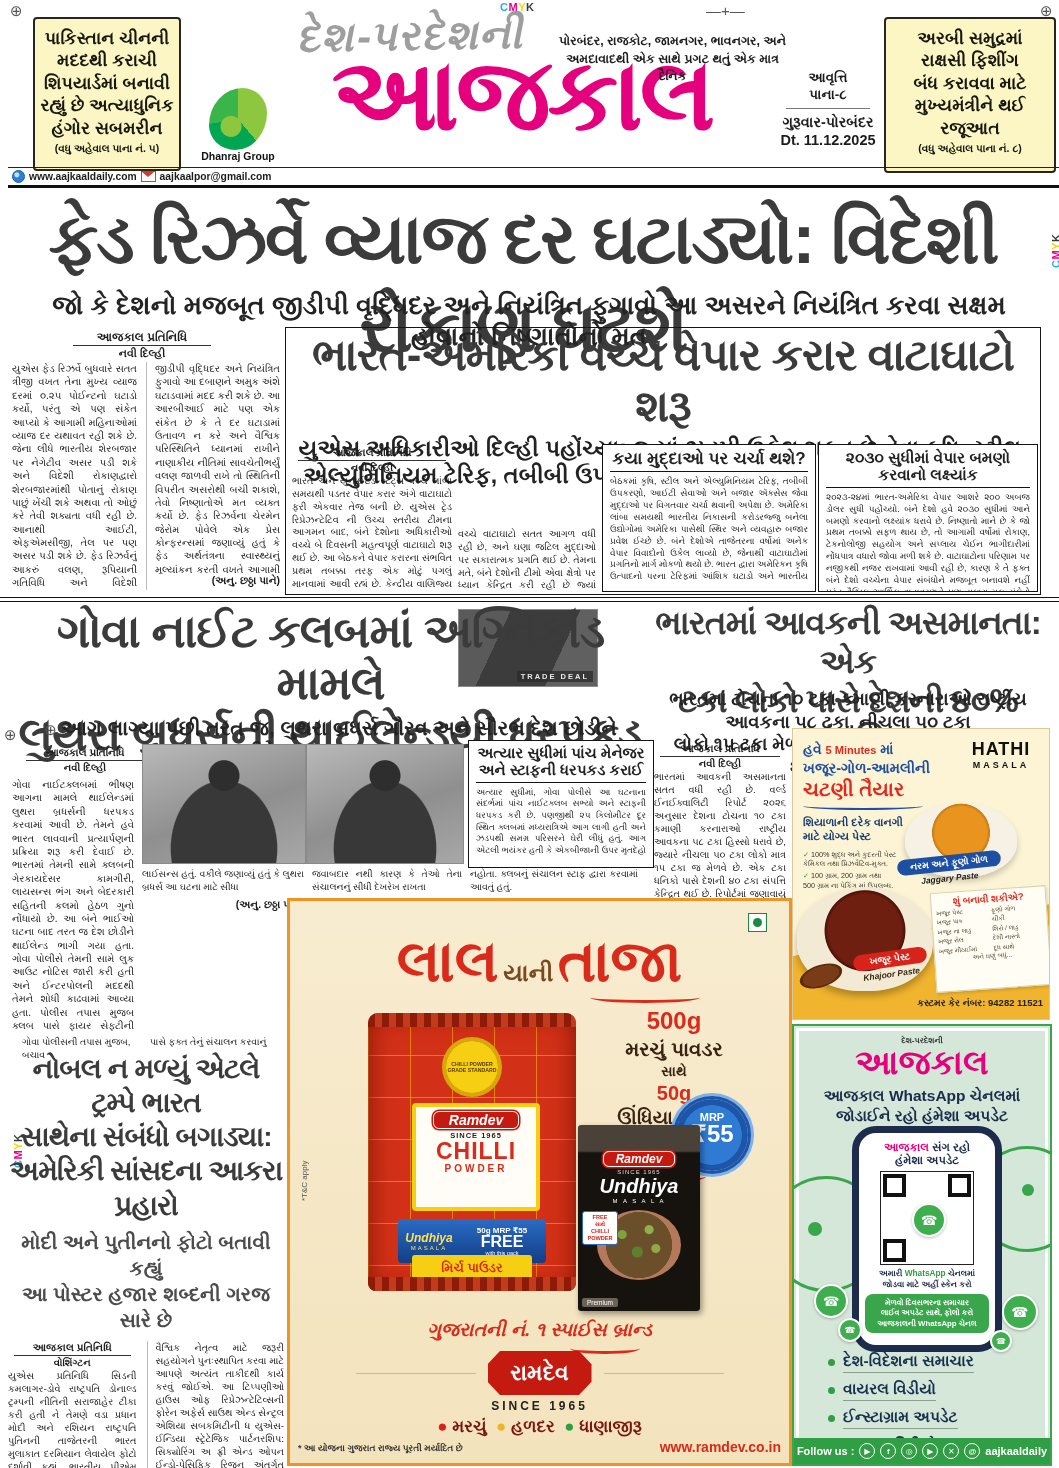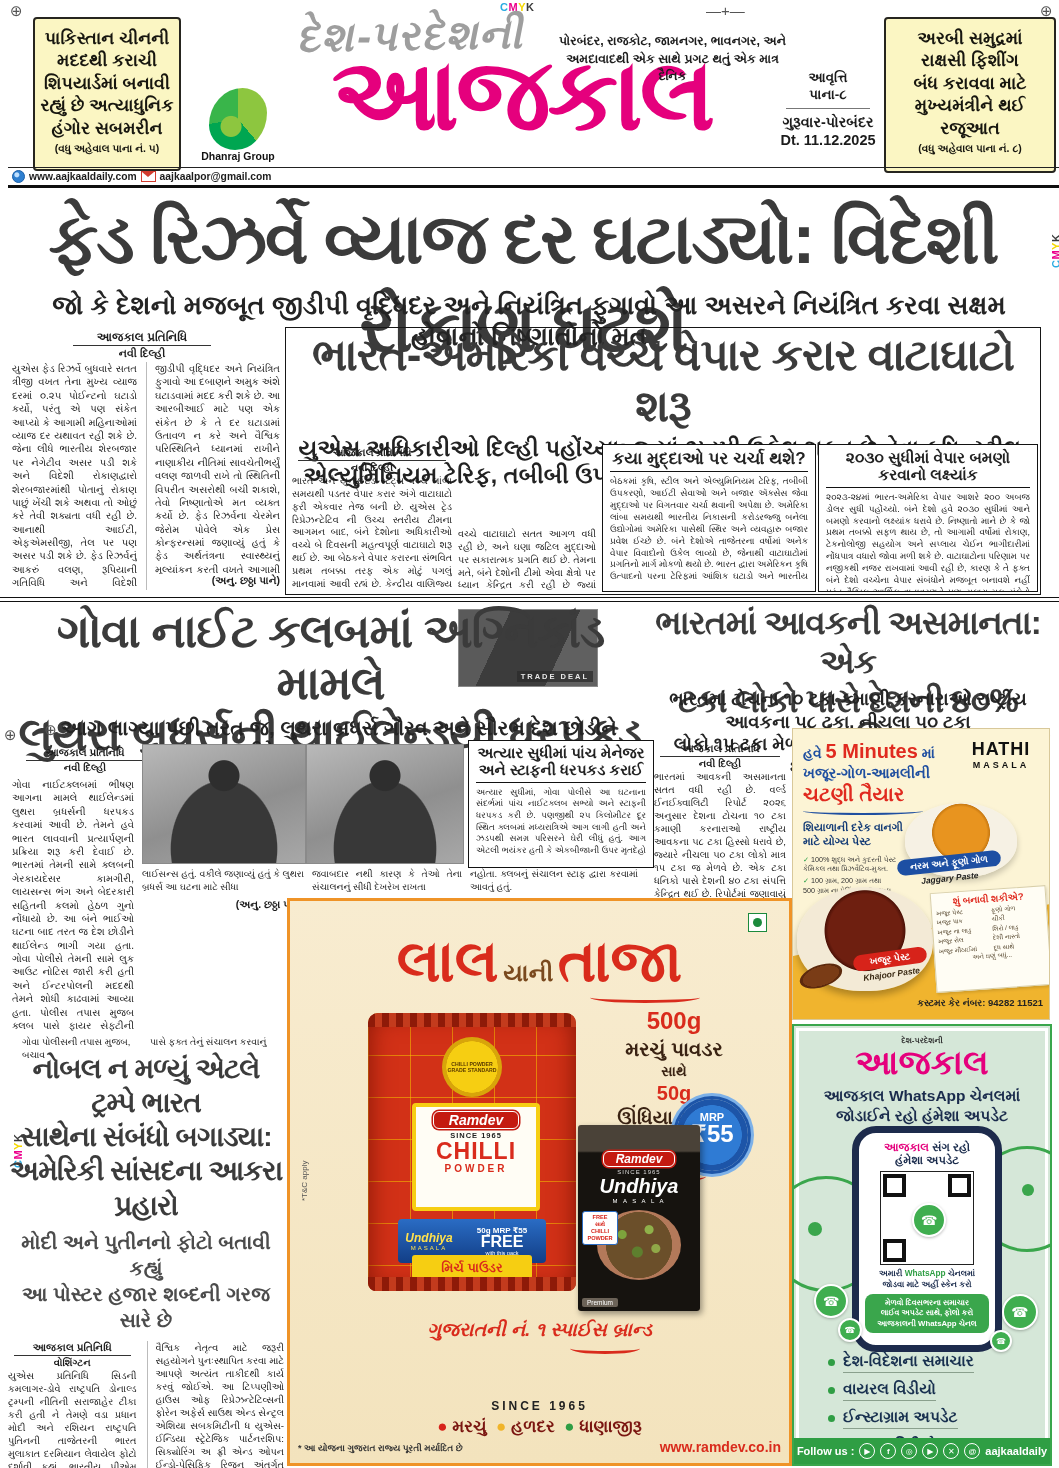--- a/index.html
+++ b/index.html
@@ -256,21 +256,21 @@
     <div class="cont">(અનુ. છઠ્ઠા પાને)</div>
     <div class="byl" style="margin-top:4px;">
         <span class="n" style="font-size:10.5px;">આજકાલ પ્રતિનિધિ</span>
       </div>
     <div class="bodytxt just" style="font-size:9.7px;height:80px;">રિપોર્ટ મુજબ વૈશ્વિક સ્તરે પણ સંપત્તિની અસમાનતા વધી છે અને નીતિગત પગલાં લેવા નિષ્ણાતોએ ભલામણ કરી છે.</div>
   </div>
 
   <div class="abs hathi" style="left:792px;top:728px;width:256px;height:290px;">
     <div class="abs hpoly" style="left:0;top:150px;width:256px;height:140px;"></div>
     <div class="abs" style="left:10px;top:10px;width:150px;line-height:1.25;">
-      <span class="h-blue" style="font-size:14px;">હવે </span><span class="h-red" style="font-size:20px;">5 Minutes</span><span class="h-blue" style="font-size:14px;"> માં</span>
+      <span class="h-blue" style="font-size:14px;">હવે </span><span class="h-red" style="font-size:11px;">5 Minutes</span><span class="h-blue" style="font-size:14px;"> માં</span>
       <div class="h-blue" style="font-size:14.5px;">ખજૂર-ગોળ-આમલીની</div>
       <div class="h-red" style="font-size:20px;">ચટણી તૈયાર</div>
       <div style="height:6px;border-bottom:2.5px solid #1f4fa0;border-radius:50%;width:120px;"></div>
       <div class="h-navy pre" style="font-size:11px;margin-top:6px;">શિયાળાની દરેક વાનગી
 માટે યોગ્ય પેસ્ટ</div>
       <div style="margin-top:6px;font-size:7.2px;color:#333;line-height:1.3;"><span class="chk">✓ </span><span class="pre">100% શુદ્ધ અને કુદરતી પેસ્ટ
 કેમિકલ તથા પ્રિઝર્વેટિવ-મુક્ત.</span></div>
       <div style="margin-top:3px;font-size:7.2px;color:#333;line-height:1.3;"><span class="chk">✓ </span><span class="pre">100 ગ્રામ, 200 ગ્રામ તથા
 500 ગ્રામ ના પેકિંગ માં ઉપલબ્ધ.</span></div>
     </div>
@@ -366,20 +366,25 @@
       <div class="foodbowl" style="width:84px;height:70px;margin:6px auto 0;"></div>
       <div class="abs pre" style="left:4px;top:86px;width:34px;background:#fff;border:1px solid #2a6cc4;border-radius:3px;font-size:5.6px;font-weight:900;color:#d7231a;line-height:1.25;padding:2px 0;">FREE
 સાથે
 CHILLI
 POWDER</div>
       <div class="abs" style="left:4px;bottom:4px;background:#6b6257;color:#fff;font-size:6.5px;padding:1px 5px;border-radius:2px;">Premium</div>
     </div>
 
     <div class="abs ctr r-red" style="left:0;top:418px;width:499px;font-size:19px;font-style:italic;">ગુજરાતની નં. ૧ સ્પાઈસ બ્રાન્ડ</div>
     <div class="rswoosh abs" style="left:280px;top:442px;width:70px;"></div>
+    <div class="abs" style="left:0;top:450px;width:499px;display:flex;align-items:center;justify-content:center;gap:12px;">
+      <div style="flex:0 0 120px;border-top:1px solid #d9b97e;"></div>
+      <div class="hexlogo" style="width:104px;height:44px;font-size:22px;">રામદેવ</div>
+      <div style="flex:0 0 120px;border-top:1px solid #d9b97e;"></div>
+    </div>
     <div class="abs ctr" style="left:0;top:498px;width:499px;font-size:12px;font-weight:700;letter-spacing:3px;color:#222;">SINCE 1965</div>
     <div class="abs ctr" style="left:0;top:516px;width:499px;font-size:17px;font-weight:800;color:#7a1510;">
       <span style="color:#d7231a;">●</span> <span>મરચું</span>&nbsp;
       <span style="color:#f0b429;">●</span> <span>હળદર</span>&nbsp;
       <span style="color:#2f9e44;">●</span> <span>ધાણાજીરૂ</span>
     </div>
     <div class="abs" style="left:8px;top:542px;font-size:9px;font-weight:700;color:#333;">* આ યોજના ગુજરાત રાજ્ય પૂરતી મર્યાદિત છે</div>
     <div class="abs r-red" style="right:8px;top:538px;font-size:14px;">www.ramdev.co.in</div>
     <div class="abs vert" style="left:10px;top:300px;font-size:8px;color:#555;">*T&amp;C apply</div>
   </div>

